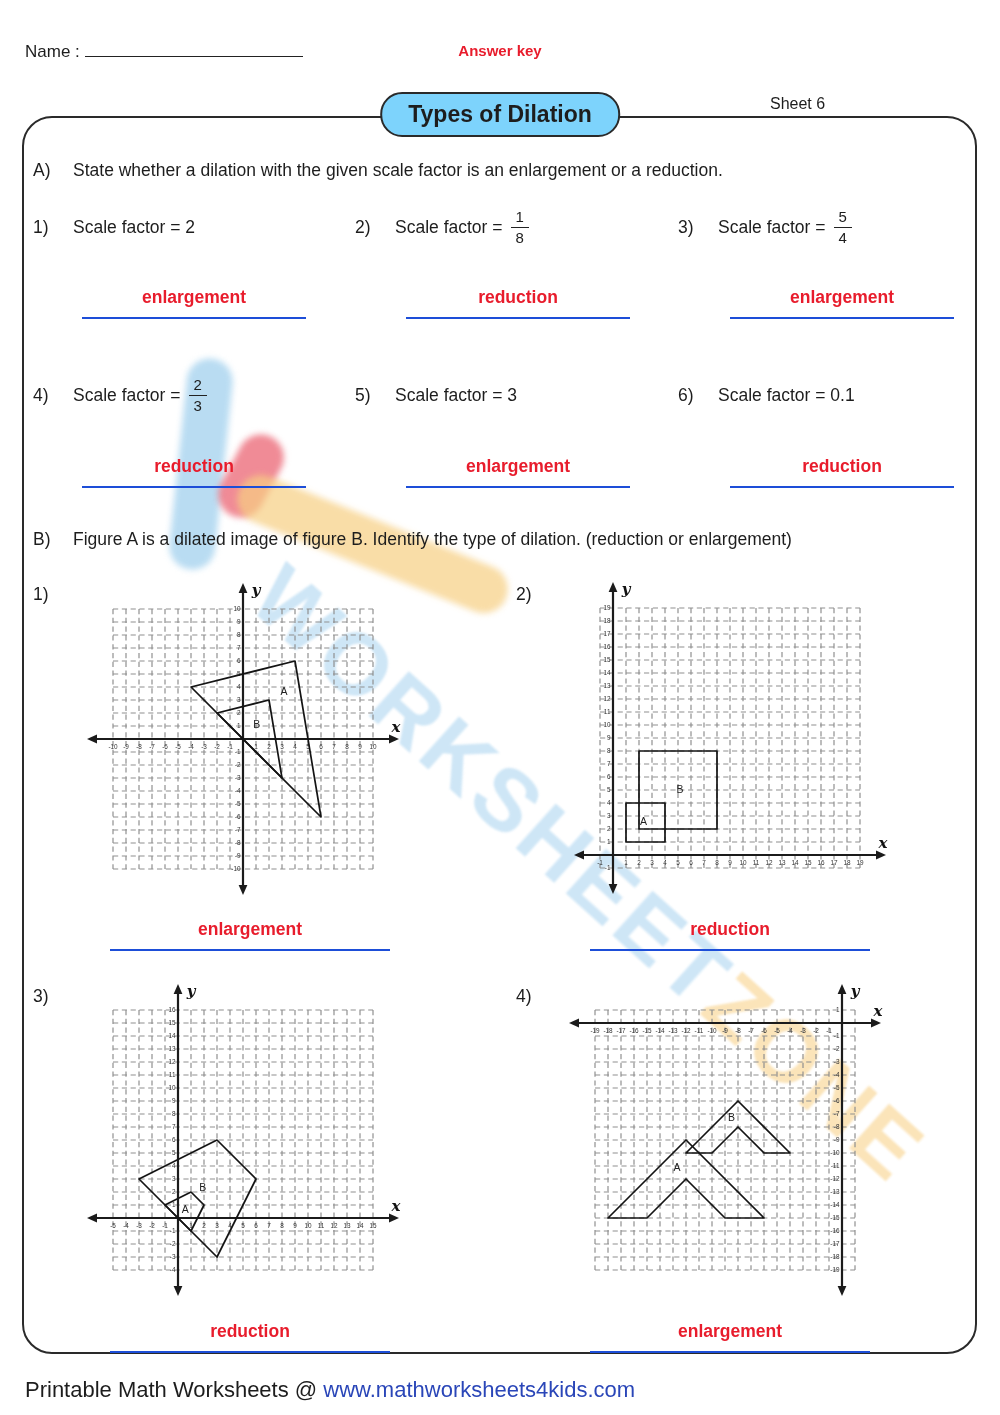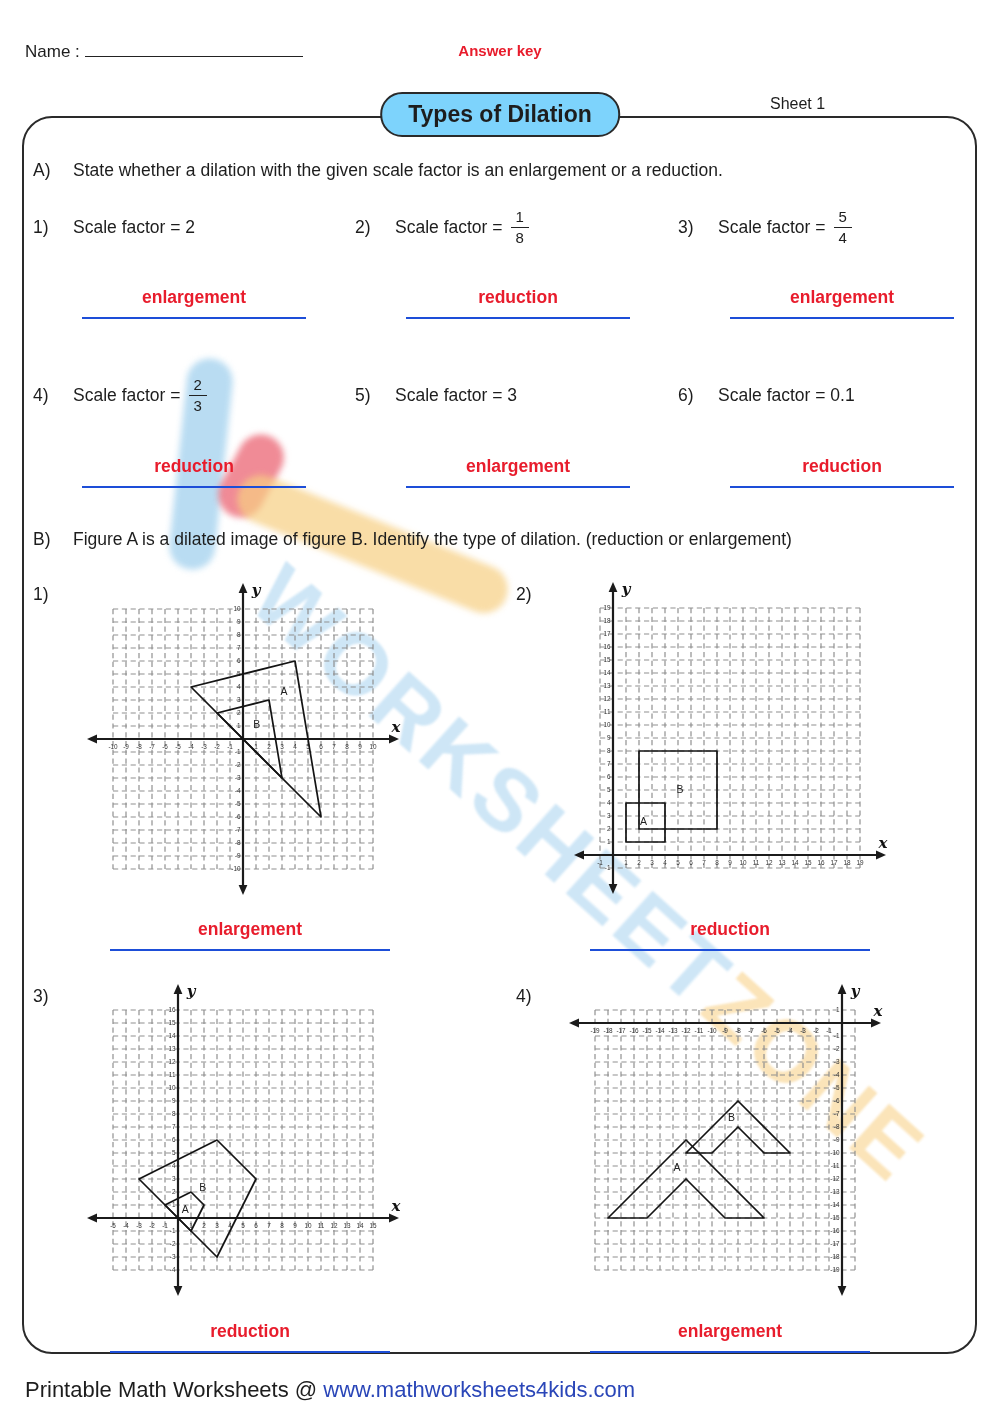--- a/index.html
+++ b/index.html
@@ -44,21 +44,21 @@
 
   <div class="blob blob-blue"></div>
   <div class="blob blob-red"></div>
   <div class="blob blob-yellow"></div>
   <div class="wm"><span class="w1">WORKSHEET</span><span class="w2">ZONE</span></div>
 
   <div class="abs name-row">
     <span>Name :</span><span class="name-line"></span>
   </div>
   <div class="abs answer-key">Answer key</div>
-  <div class="abs sheet">Sheet 1</div>
+  <div class="abs sheet">Sheet 6</div>
   <div class="abs title-box">Types of Dilation</div>
   <div class="abs main-box"></div>
 
   <div class="abs sec-head" style="left:33px;top:529px;">
     <span class="qnum">B)</span><span>Figure A is a dilated image of figure B. Identify the type of dilation. (reduction or enlargement)</span>
   </div>
   <div class="abs sec-head" style="left:33px;top:160px;">
     <span class="qnum">A)</span><span>State whether a dilation with the given scale factor is an enlargement or a reduction.</span>
   </div>
 

